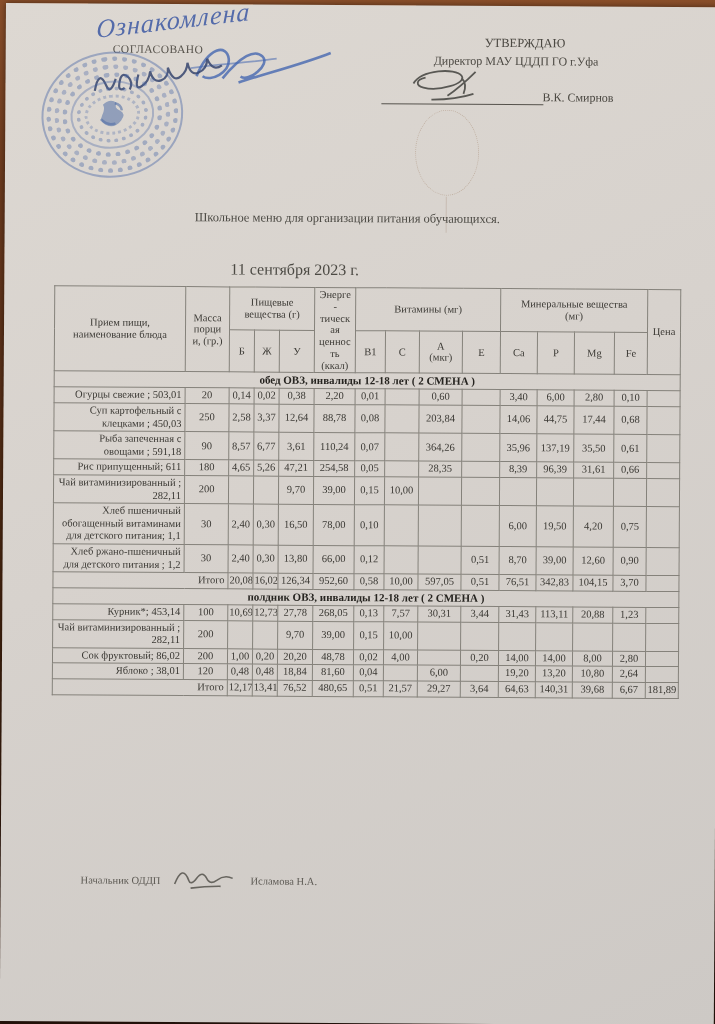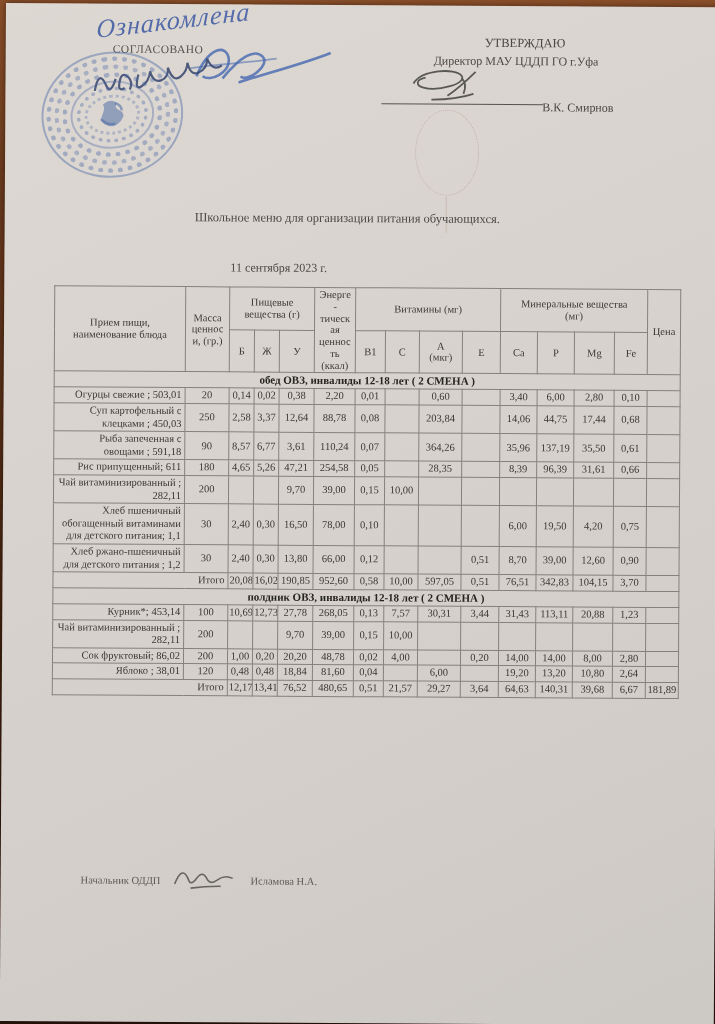--- a/index.html
+++ b/index.html
@@ -28,28 +28,28 @@
   .st5{inset:29px;border:2px solid rgba(70,100,165,.4);}
   .st6{inset:35px;border:4px dotted rgba(70,100,165,.42);}
   .st7{inset:43px;border:3px dotted rgba(70,100,165,.35);}
   .emblem{position:absolute;left:50%;top:50%;width:40px;height:38px;transform:translate(-50%,-50%);}
 
   
   .approve-label{position:absolute;left:479px;top:30px;font-size:12.5px;color:#4c4943;}
   .approve-title{position:absolute;left:428px;top:48px;font-size:12px;color:#4c4943;}
   .dir-sign{position:absolute;left:398px;top:60px;}
   .sig-line{position:absolute;left:376px;top:98px;width:162px;border-bottom:1.3px solid #55524c;}
-  .approver-name{position:absolute;left:537px;top:94px;font-size:12px;color:#4c4943;}
+  .approver-name{position:absolute;left:537px;top:84px;font-size:12px;color:#4c4943;}
   .faint-stamp{position:absolute;left:410px;top:104px;width:62px;height:84px;border-radius:50%;
     border:1.5px dotted rgba(158,126,100,.4);}
   .faint-stamp:after{content:"";position:absolute;left:30px;top:86px;width:1px;height:36px;
     background:rgba(150,120,95,.25);}
 
   .doc-title{position:absolute;left:190px;top:206px;font-size:12.5px;color:#4c4a44;}
-  .doc-date{position:absolute;left:226px;top:256px;font-size:12px;color:#4c4a44;}
+  .doc-date{position:absolute;left:226px;top:256px;font-size:16px;color:#4c4a44;}
 
   
   table.menu{position:absolute;left:50px;top:282px;width:626px;border-collapse:collapse;
     table-layout:fixed;font-size:10.5px;color:#3b3934;line-height:1.2;}
   .menu th,.menu td{border:1px solid #85827b;padding:1px 1px;text-align:center;
     vertical-align:middle;font-weight:normal;overflow:hidden;}
   .menu thead th{font-size:10.5px;line-height:1.12;}
   .pre{white-space:pre-line;}
   .menu td.name{text-align:right;padding:1px 3px;vertical-align:top;}
   .menu td.sec{font-weight:bold;color:#262420;font-size:11px;padding:1px 0;}
@@ -117,21 +117,21 @@
           <col style="width:37px">
           <col style="width:40px">
           <col style="width:33px">
         <col style="width:33px">
       </colgroup>
       <thead>
         <tr data-name="table-header-row">
           <th rowspan="2" class="pre" data-name="col-meal">Прием пищи,
 наименование блюда</th>
           <th rowspan="2" class="pre" data-name="col-mass">Масса
-ценнос
+порци
 и, (гр.)</th>
           <th colspan="3" class="pre" data-name="col-nutrients-group">Пищевые
 вещества (г)</th>
           <th rowspan="2" class="pre" data-name="col-energy">Энерге
 -
 тическ
 ая
 ценнос
 ть
 (ккал)</th>
@@ -275,21 +275,21 @@
             <td class="num" data-name="value-cell">8,70</td>
             <td class="num" data-name="value-cell">39,00</td>
             <td class="num" data-name="value-cell">12,60</td>
             <td class="num" data-name="value-cell">0,90</td>
             <td class="num" data-name="value-cell"></td>
           </tr>
           <tr data-name="total-row">
             <td class="name" colspan="2" data-name="dish-name">Итого</td>
             <td class="num" data-name="value-cell">20,08</td>
             <td class="num" data-name="value-cell">16,02</td>
-            <td class="num" data-name="value-cell">190,85</td>
+            <td class="num" data-name="value-cell">126,34</td>
             <td class="num" data-name="value-cell">952,60</td>
             <td class="num" data-name="value-cell">0,58</td>
             <td class="num" data-name="value-cell">10,00</td>
             <td class="num" data-name="value-cell">597,05</td>
             <td class="num" data-name="value-cell">0,51</td>
             <td class="num" data-name="value-cell">76,51</td>
             <td class="num" data-name="value-cell">342,83</td>
             <td class="num" data-name="value-cell">104,15</td>
             <td class="num" data-name="value-cell">3,70</td>
             <td class="num" data-name="value-cell"></td>

